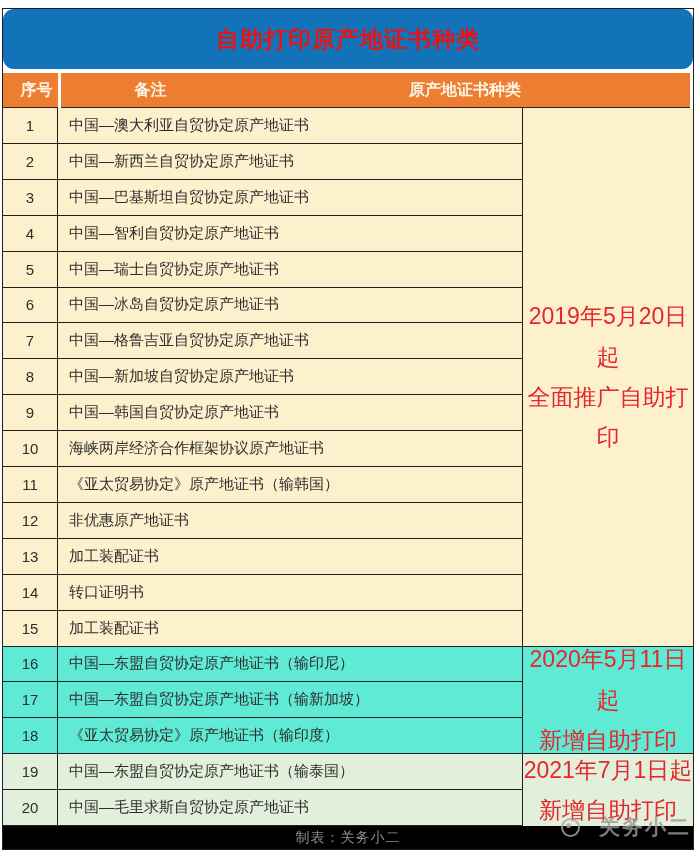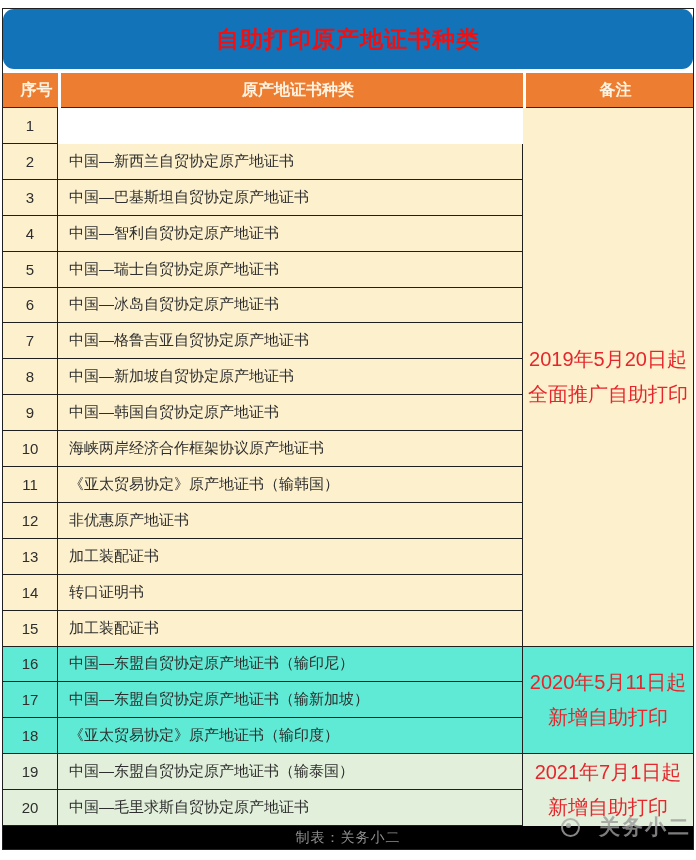--- a/index.html
+++ b/index.html
@@ -41,21 +41,21 @@
   .cell {
     border-right:1px solid #1f1f1f; border-bottom:1px solid #1f1f1f;
     display:flex; align-items:center; font-size:15px; color:#2e2e2e;
     overflow:hidden; white-space:nowrap;
   }
   .seq-cell { justify-content:center; font-size:15px; }
   .type-cell { padding-left:11px; }
   .note-cell {
     grid-column:3; border-bottom:1px solid #1f1f1f;
     display:flex; flex-direction:column; align-items:center; justify-content:center;
-    color:#e5262c; font-size:20px; line-height:1.75; text-align:center;
+    color:#e5262c; font-size:23px; line-height:1.75; text-align:center;
   }
   .note-cell.last { border-bottom:none; }
   .g-beige    { background:#fdf0cd; }
   .g-lavender { background:#5eead4; }
   .g-green    { background:#e2efda; }
 
   .footer {
     height:23px; background:#000000;
     display:flex; align-items:center; justify-content:center;
   }
@@ -83,26 +83,27 @@
   <div class="table-wrap">
 
     <div class="title-bar">
       <span>自助打印原产地证书种类</span>
     </div>
 
     <div class="gap-row"></div>
 
     <div class="header-row">
       <div class="h-cell h-seq">序号</div>
+      <div class="h-cell h-note">备注</div>
       <div class="h-cell h-type">原产地证书种类</div>
-      <div class="h-cell h-note">备注</div>
     </div>
 
     <div class="body-grid" id="body-grid">
         <div class="cell seq-cell g-beige" style="grid-area: 1 / 1;">1</div>
+        <div class="cell type-cell g-beige" style="grid-area: 1 / 2;">中国—澳大利亚自贸协定原产地证书</div>
         <div class="cell seq-cell g-beige" style="grid-area: 2 / 1;">2</div>
         <div class="cell type-cell g-beige" style="grid-area: 2 / 2;">中国—新西兰自贸协定原产地证书</div>
         <div class="cell seq-cell g-beige" style="grid-area: 3 / 1;">3</div>
         <div class="cell type-cell g-beige" style="grid-area: 3 / 2;">中国—巴基斯坦自贸协定原产地证书</div>
         <div class="cell seq-cell g-beige" style="grid-area: 4 / 1;">4</div>
         <div class="cell type-cell g-beige" style="grid-area: 4 / 2;">中国—智利自贸协定原产地证书</div>
         <div class="cell seq-cell g-beige" style="grid-area: 5 / 1;">5</div>
         <div class="cell type-cell g-beige" style="grid-area: 5 / 2;">中国—瑞士自贸协定原产地证书</div>
         <div class="cell seq-cell g-beige" style="grid-area: 6 / 1;">6</div>
         <div class="cell type-cell g-beige" style="grid-area: 6 / 2;">中国—冰岛自贸协定原产地证书</div>

